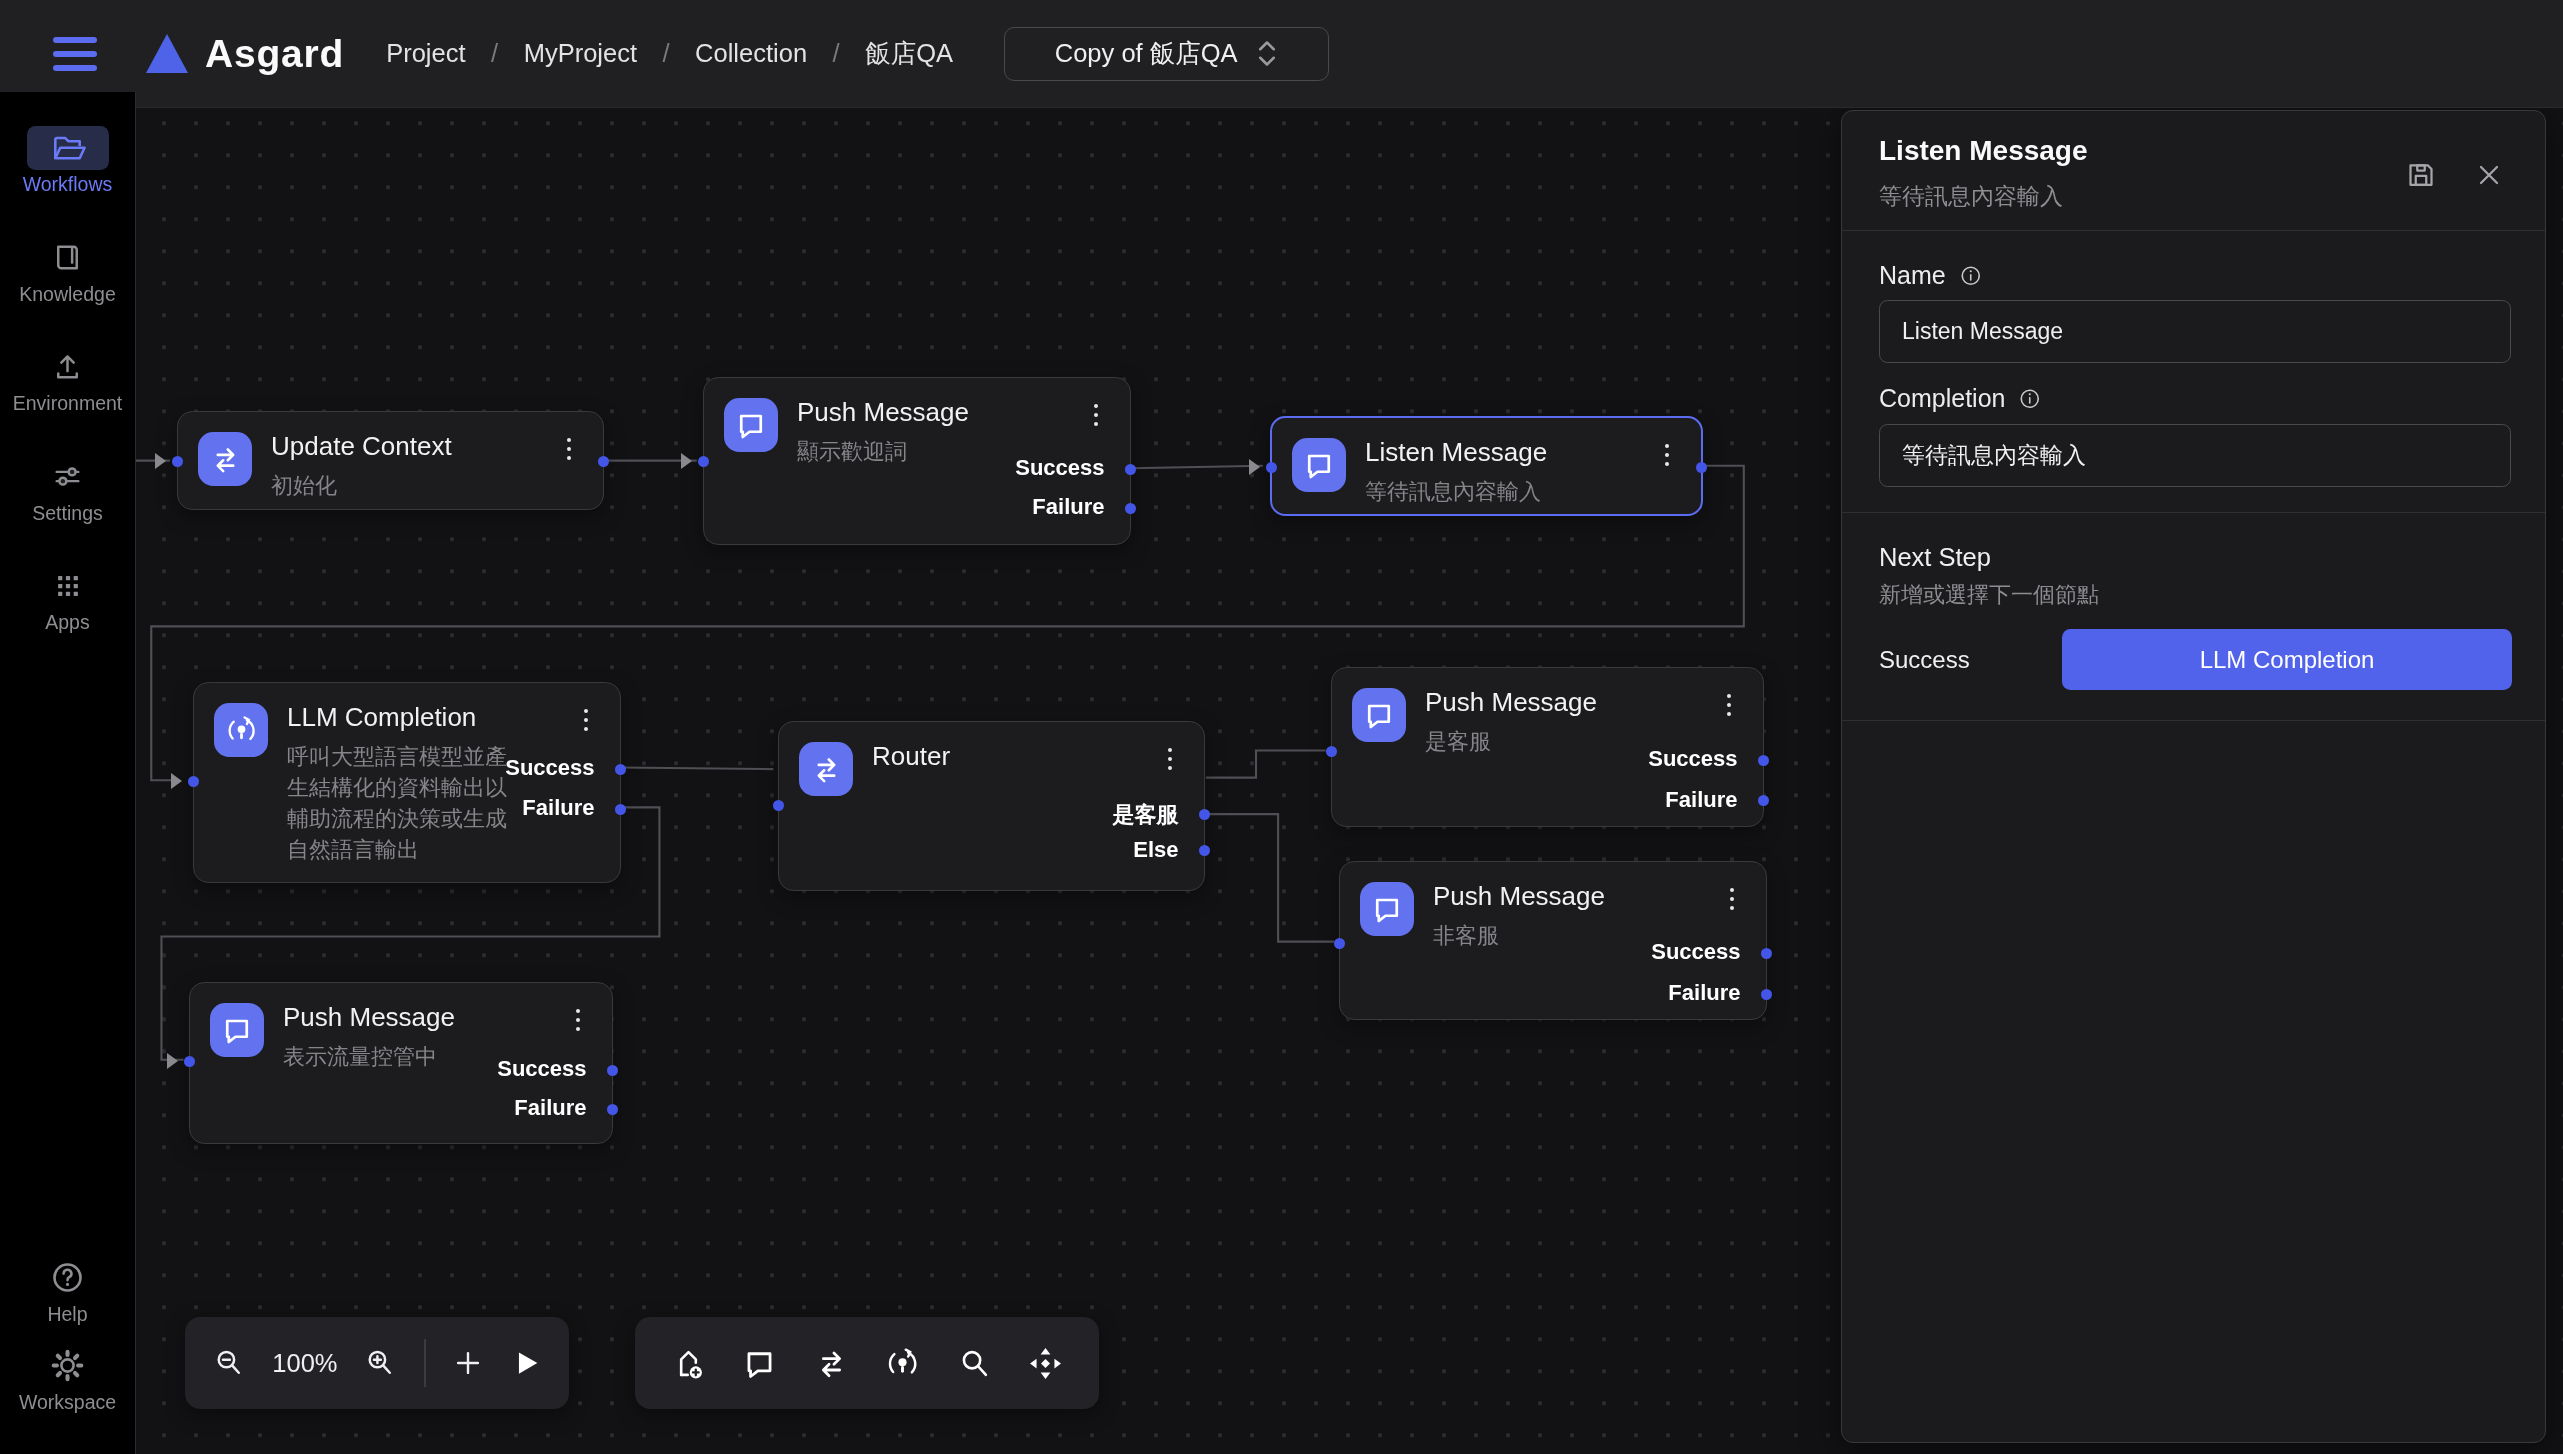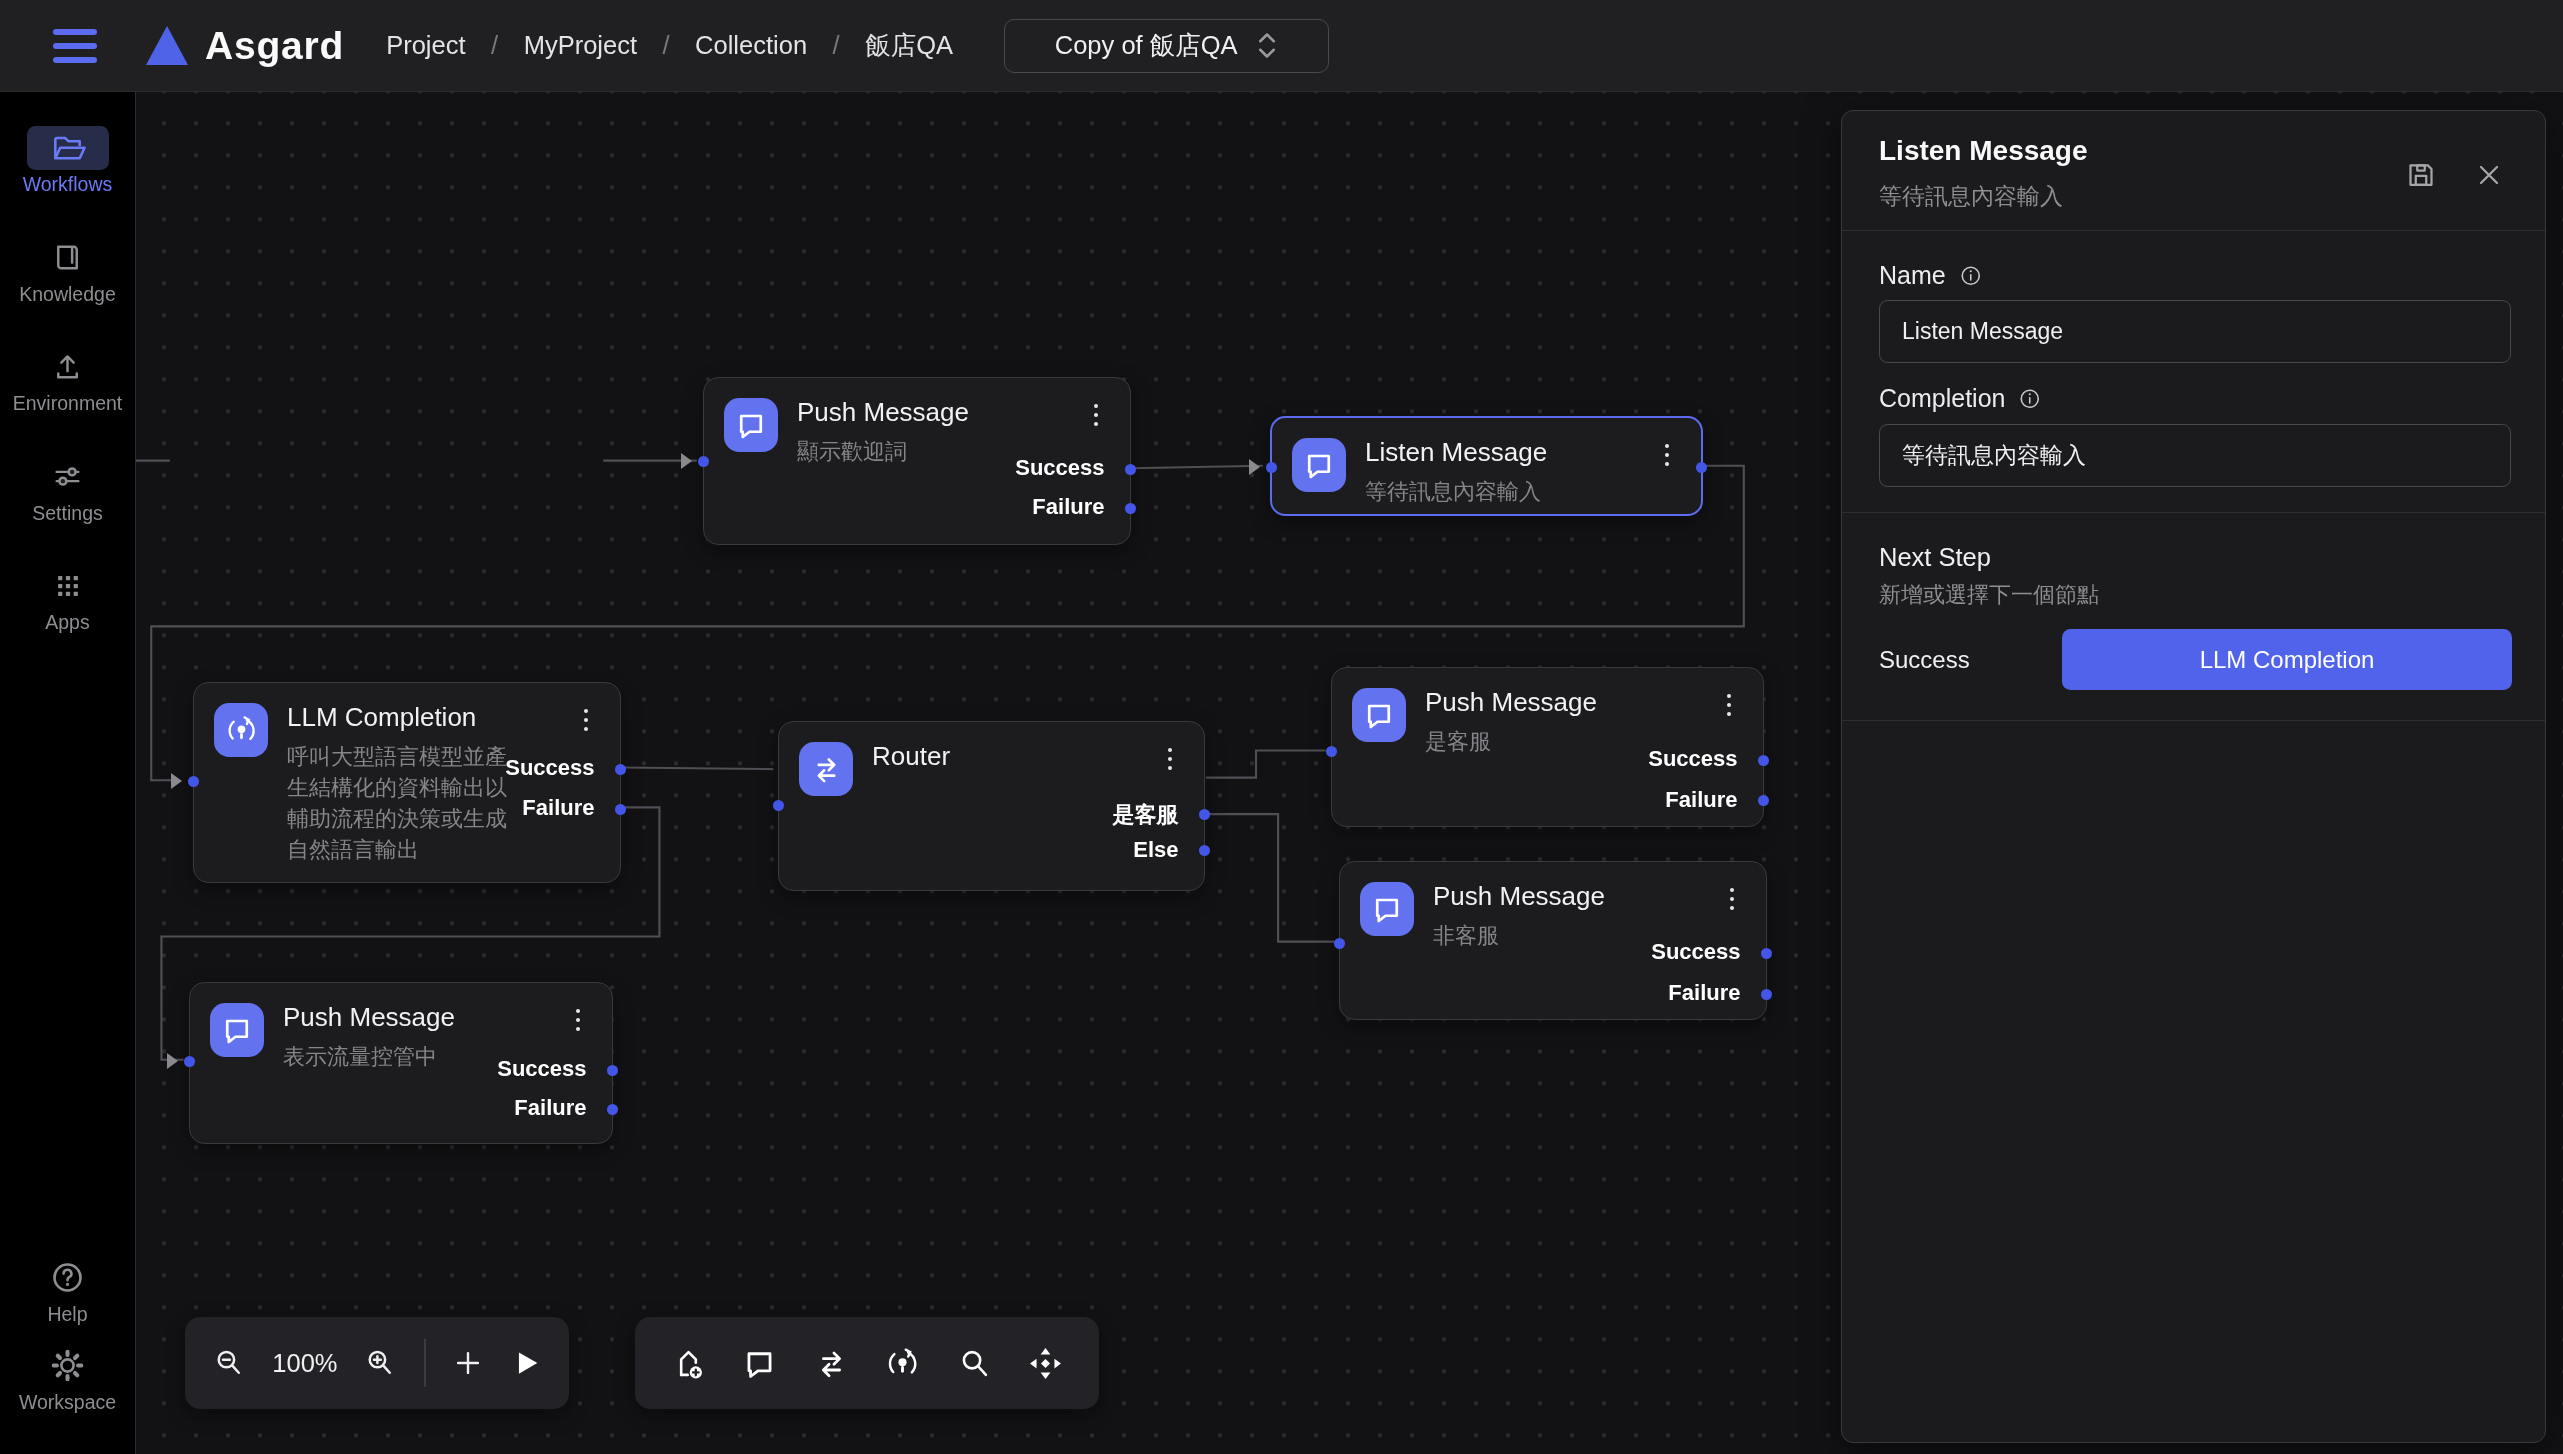--- a/index.html
+++ b/index.html
@@ -7,21 +7,21 @@
   html,body { width: 2563px; height: 1455px; overflow: hidden; }
   body {
     font-family: "Liberation Sans", "DejaVu Sans", sans-serif;
     background: #121214; color: #ededf0;
     position: relative;
   }
   #app { position: absolute; inset: 0; }
 
   
   .header {
-    position: absolute; left: 0; top: 0; width: 2563px; height: 92px;
+    position: absolute; left: 0; top: 0; width: 2563px; height: 108px;
     background: #202023; z-index: 10; display: flex; align-items: center;
     border-bottom: 0.8px solid #2a2a2d;
   }
   .hamburger { width: 44px; height: 34px; margin-left: 53px; display: flex; flex-direction: column; justify-content: space-between; cursor: pointer; }
   .hamburger i { display: block; height: 6px; border-radius: 3.4px; background: #5b6cf0; }
   .logo-triangle { width: 0; height: 0; margin-left: 49px;
     border-left: 21px solid transparent; border-right: 21px solid transparent;
     border-bottom: 39px solid #4f63e8; }
   .logo-text { font-size: 39px; font-weight: bold; letter-spacing: 0.8px; margin-left: 17px; color: #fafafa; }
   .breadcrumb { display: flex; align-items: center; gap: 25.5px; margin-left: 42px; font-size: 25.5px; color: #e3e3e6; }
@@ -259,20 +259,38 @@
               <path d="M24 7v4M24 37v4M7 24h4M37 24h4M12 12l2.8 2.8M33.2 33.2 36 36M36 12l-2.8 2.8M14.8 33.2 12 36"></path>
             </g>
           </svg>
         </span>
           </span>
         <span class="ilabel">Workspace</span>
       </div>
     </div>
   </div>
 
+  <div class="node" style="left:177px;top:411px;width:427px;height:99px">
+    <div class="node-icon">
+      <svg width="37" height="37" viewBox="0 0 48 48" fill="none" stroke="#fff" stroke-width="3.4" stroke-linecap="round" stroke-linejoin="round">
+        <path d="M14 18h19m-6-7 7 7-7 7"></path>
+          <path d="M34 32H15m6 7-7-7 7-7"></path>
+      </svg>
+    </div>
+    <div class="node-title">Update Context</div>
+    <div class="node-subtitle">初始化</div>
+    <div class="kebab">
+        <i></i>
+        <i></i>
+        <i></i>
+      </div>
+    <span class="parrow" style="top:41px"></span>
+    <span class="pdot in" style="top:44px"></span>
+    <span class="pdot out" style="top:44px"></span>
+  </div>
 
   <div class="node" style="left:703px;top:377px;width:428px;height:168px">
     <div class="node-icon">
       <svg width="36" height="36" viewBox="0 0 48 48" fill="none" stroke="#fff" stroke-width="3.6" stroke-linejoin="round">
         <path d="M11 12h26v21H22l-9 7v-7h-2z"></path>
       </svg>
     </div>
     <div class="node-title">Push Message</div>
     <div class="node-subtitle">顯示歡迎詞</div>
     <div class="kebab">

